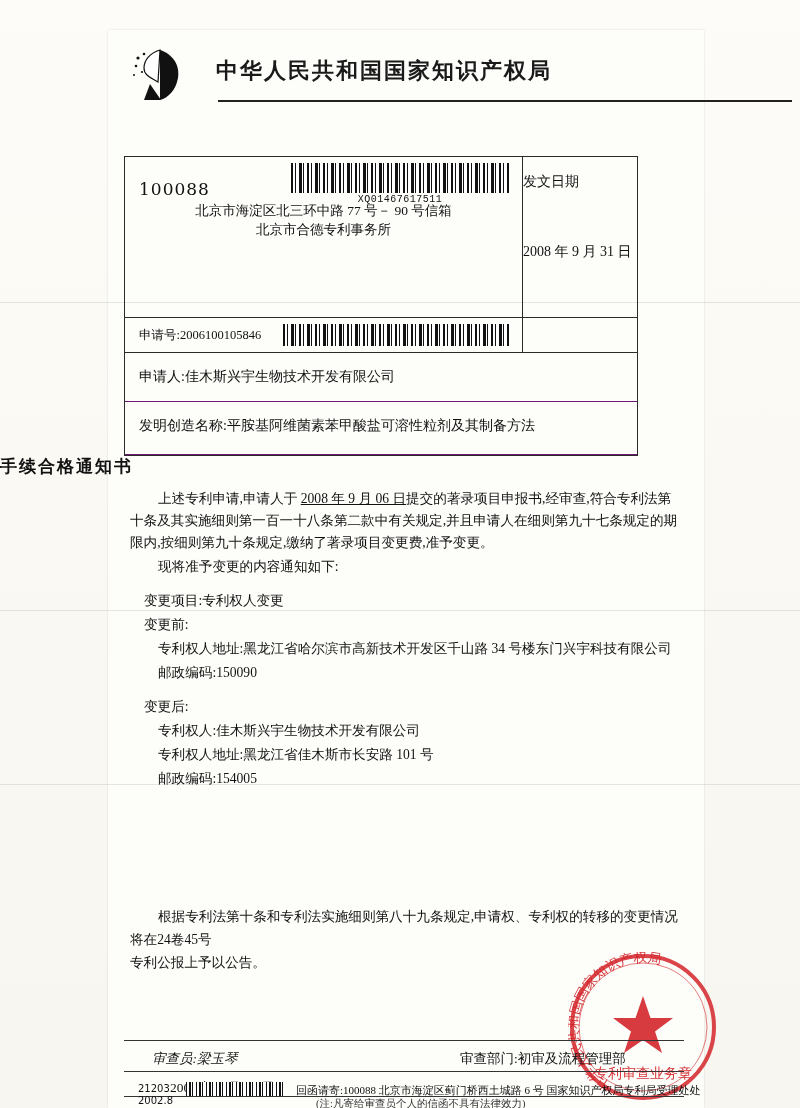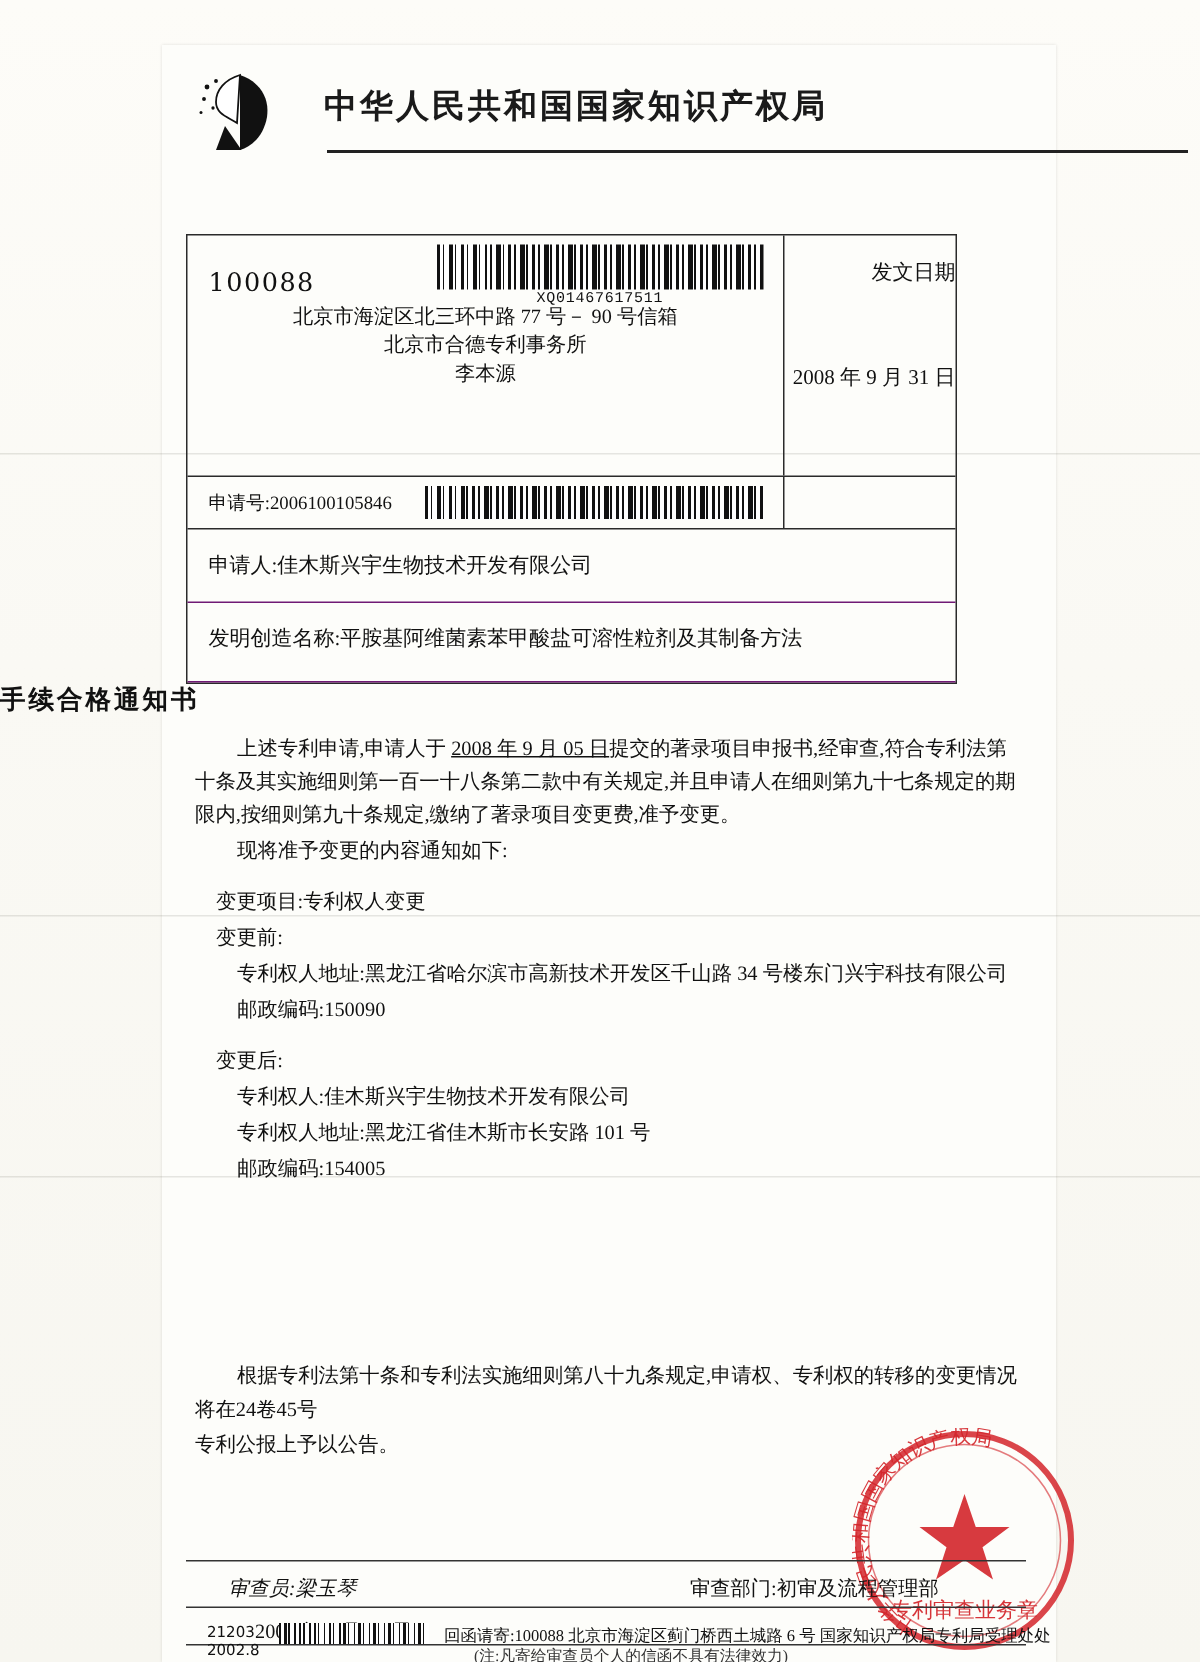--- a/index.html
+++ b/index.html
@@ -96,21 +96,21 @@
   .cell-left {
     width: 398px;
     box-sizing: border-box;
     border-right: 1px solid #2a2a2a;
     position: relative;
   }
   .cell-right {
     flex: 1;
     box-sizing: border-box;
     position: relative;
-    text-align: right;
+    text-align: left;
   }
   .postcode {
     position: absolute;
     left: 14px;
     top: 22px;
     font-size: 17px;
     letter-spacing: 1px;
     color: #111;
     font-family: "DejaVu Serif", serif;
   }
@@ -370,21 +370,20 @@
     <div class="row">
       <div class="cell-left" style="height:160px;">
         <div class="postcode">100088</div>
         <div class="barcode-wrap">
           <div class="barcode"></div>
           <div class="barcode-num">XQ01467617511</div>
         </div>
         <div class="addr-block">
           <div>北京市海淀区北三环中路 77 号－ 90 号信箱</div>
           <div>北京市合德专利事务所</div>
-          <div>李本源</div>
         </div>
       </div>
       <div class="cell-right">
         <div class="date-label">发文日期</div>
         <div class="date-value">2008 年 9 月 31 日</div>
       </div>
     </div>
 
     <div class="row-appno">
       <div class="appno-cell">
@@ -406,21 +405,21 @@
       </div>
     </div>
 
   </div>
 
   <div class="doc-title">手续合格通知书</div>
 
   <div class="body">
     <div class="p p-indent">
       <span>上述专利申请,申请人于</span>
-      <span class="u">2008 年 9 月 05 日</span><span>提交的著录项目申报书,经审查,符合专利法第十条及其实施细则第一百一十八条第二款中有关规定,并且申请人在细则第九十七条规定的期限内,按细则第九十条规定,缴纳了著录项目变更费,准予变更。</span>
+      <span class="u">2008 年 9 月 06 日</span><span>提交的著录项目申报书,经审查,符合专利法第十条及其实施细则第一百一十八条第二款中有关规定,并且申请人在细则第九十七条规定的期限内,按细则第九十条规定,缴纳了著录项目变更费,准予变更。</span>
     </div>
     <div class="p p-indent">现将准予变更的内容通知如下:</div>
     <div class="gap"></div>
     <div class="p ind1">变更项目:专利权人变更</div>
     <div class="p ind1">变更前:</div>
     <div class="p ind2">专利权人地址:黑龙江省哈尔滨市高新技术开发区千山路 34 号楼东门兴宇科技有限公司</div>
     <div class="p ind2">邮政编码:150090</div>
     <div class="gap"></div>
     <div class="p ind1">变更后:</div>
     <div class="p ind2">专利权人:佳木斯兴宇生物技术开发有限公司</div>

